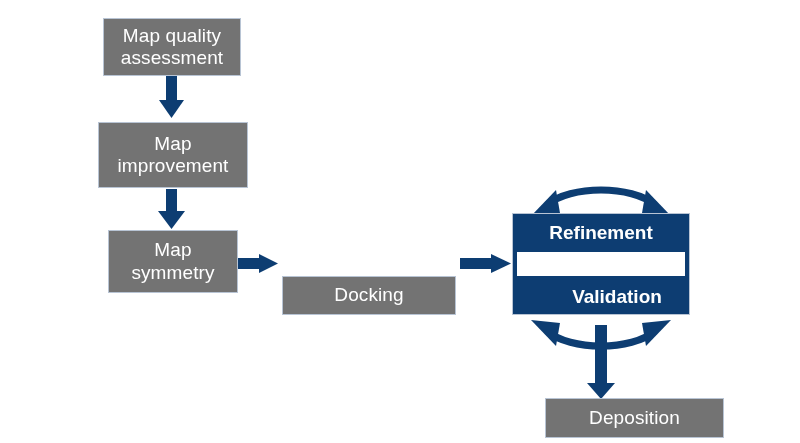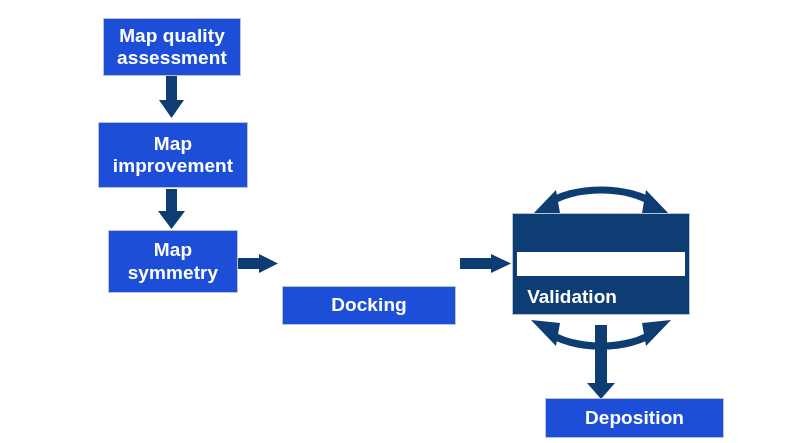--- a/index.html
+++ b/index.html
@@ -14,29 +14,29 @@
   #diagram-canvas {
     position: relative;
     width: 800px;
     height: 443px;
     background: #ffffff;
     overflow: hidden;
   }
   .node-box {
     position: absolute;
     box-sizing: border-box;
-    background: #1d4ed8;
+    background: #737373;
     border: 1px solid #b8c4d4;
     color: #ffffff;
     display: flex;
     align-items: center;
     justify-content: center;
     text-align: center;
     font-size: 19px;
-    font-weight: bold;
+    font-weight: normal;
     line-height: 1.18;
     letter-spacing: 0.1px;
     padding: 0 6px;
     white-space: pre-line;
     font-family: "Liberation Sans", sans-serif;
   }
   .cycle-block {
     position: absolute;
     box-sizing: border-box;
     background: #0d3d72;
@@ -123,21 +123,22 @@
   <div class="node-box" style="left:103px; top:18px; width:138px; height:58px;">Map quality
 assessment</div>
 
   <div class="node-box" style="left:98px; top:122px; width:150px; height:66px;">Map
 improvement</div>
 
   <div class="node-box" style="left:108px; top:230px; width:130px; height:63px;">Map
 symmetry</div>
 
 
-  <div class="node-box" style="left:282px; top:286px; width:174px; height:39px;">Docking</div>
+  <div class="node-box" style="left:282px; top:276px; width:174px; height:39px;">Docking</div>
 
   <div class="cycle-block" style="left:512px; top:213px; width:178px; height:102px;"></div>
   <div class="cycle-stripe" style="left:517px; top:252px; width:168px; height:24px;"></div>
-  <div class="cycle-label" style="left:483px; top:276px; width:178px; height:42px;">Validation</div>
+  <div class="cycle-label" style="left:512px; top:213px; width:178px; height:39px;">Refinement</div>
+  <div class="cycle-label" style="left:528px; top:276px; width:178px; height:42px;">Validation</div>
 
   <div class="node-box" style="left:511px; top:398px; width:179px; height:40px;margin-left:34px;">Deposition</div>
 
 </div>
 
 </body></html>

